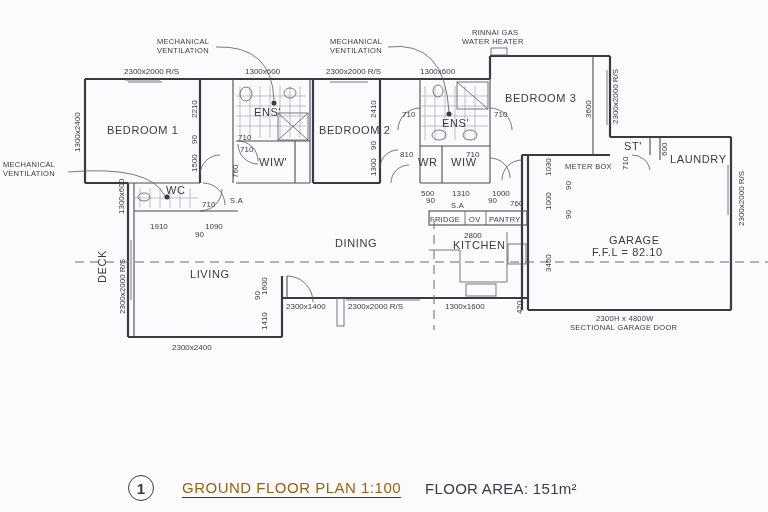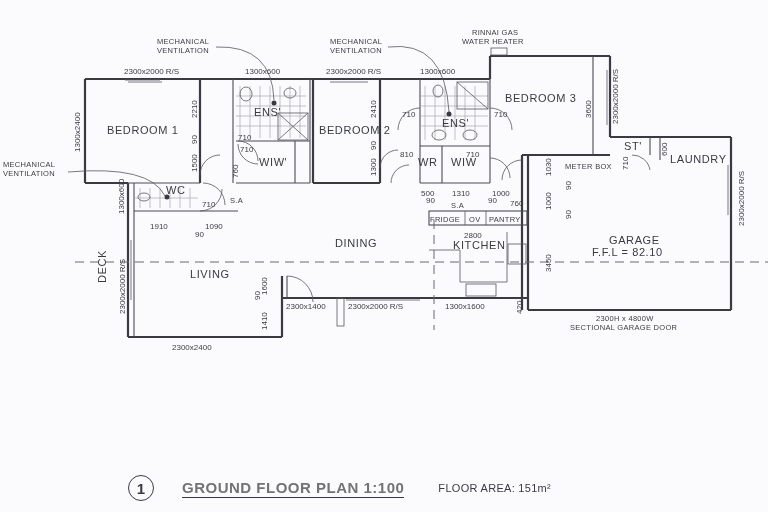--- a/index.html
+++ b/index.html
@@ -9,22 +9,22 @@
   .wall { stroke:#3a3a44; stroke-width:2.2; fill:none; }
   .wallthin { stroke:#4a4a55; stroke-width:1.1; fill:none; }
   .thin { stroke:#55555f; stroke-width:0.8; fill:none; }
   .dash { stroke:#666670; stroke-width:1; stroke-dasharray:9 6; fill:none; }
   .tile { stroke:#9a9aa4; stroke-width:0.6; fill:none; }
   .room { font-size:11px; letter-spacing:0.6px; }
   .dim { font-size:8px; }
   .note { font-size:7.5px; letter-spacing:0.3px; }
   .title-block { position:absolute; left:128px; top:474px; height:28px; display:flex; align-items:center; }
   .circle-num { width:26px; height:26px; border:1.5px solid #3a3a44; border-radius:50%; display:flex; align-items:center; justify-content:center; font-size:15px; color:#3a3a44; font-weight:bold; box-sizing:border-box; }
-  .plan-title { margin-left:28px; font-size:15px; font-weight:bold; color:#737373; letter-spacing:0.5px; border-bottom:1.5px solid #3a3a44; padding-bottom:1px; }
-  .floor-area { margin-left:34px; font-size:11px; color:#3a3a44; letter-spacing:0.3px; }
+  .plan-title { margin-left:28px; font-size:15px; font-weight:normal; color:#a16207; letter-spacing:0.5px; border-bottom:1.5px solid #3a3a44; padding-bottom:1px; }
+  .floor-area { margin-left:24px; font-size:15px; color:#3a3a44; letter-spacing:0.3px; }
 </style>
 </head>
 <body>
 
 <svg id="plan" viewBox="0 0 768 512" xmlns="http://www.w3.org/2000/svg">
 
   <g>
 
     <line class="wall" x1="85" y1="79" x2="490" y2="79"></line>
 

